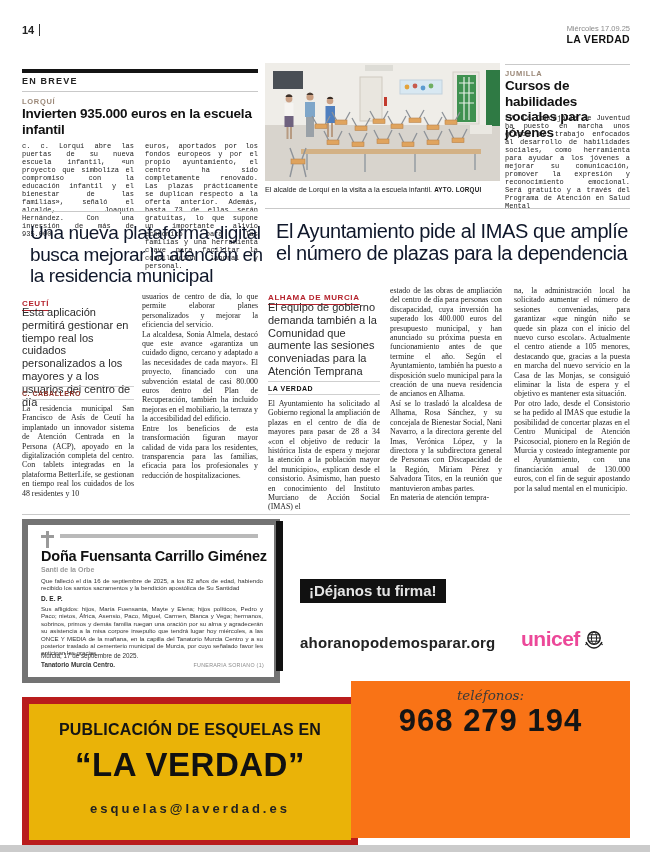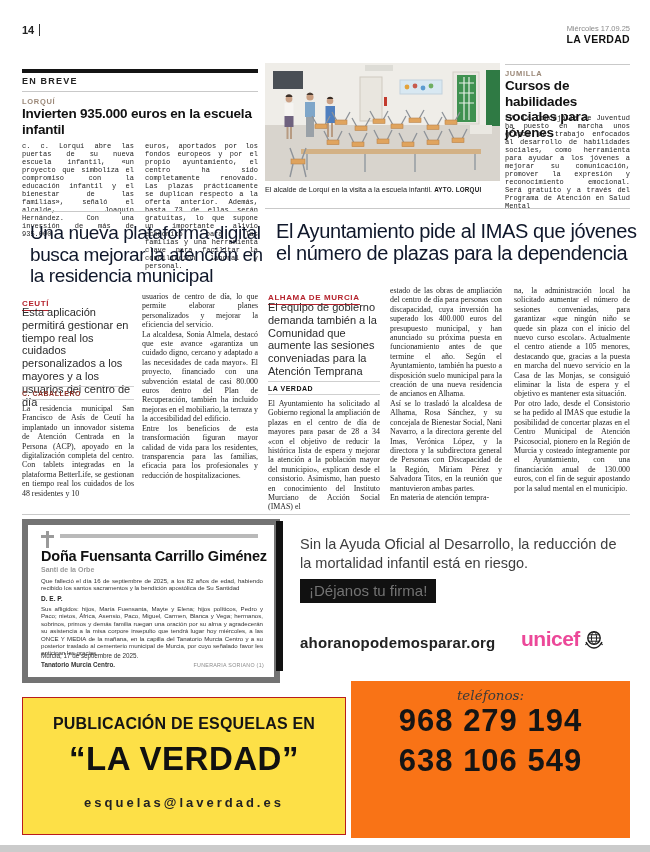--- a/index.html
+++ b/index.html
@@ -50,26 +50,26 @@
   .obit-sub{font-size:7px;color:#999;font-weight:700;}
   .obit-text{font-size:6.1px;line-height:7.4px;color:#333;text-align:justify;}
   .obit-dep{font-size:6.5px;font-weight:800;color:#222;}
   .obit-foot{font-size:6.3px;color:#333;}
   .obit-foot b{font-weight:800;}
   .obit-agency{font-size:5.3px;color:#8a8a8a;letter-spacing:.3px;}
 
   
   .unicef-ad{border-left:7px solid #111;padding-left:17px;}
   .unicef-line{font-size:14.5px;line-height:18.5px;color:#3f3f3f;}
-  .unicef-badge{display:inline-block;background:#111;color:#737373;font-weight:400;font-size:15px;padding:3px 9px 4px;}
+  .unicef-badge{display:inline-block;background:#111;color:#e5e5e5;font-weight:700;font-size:15px;padding:3px 9px 4px;}
   .unicef-url{font-size:15px;font-weight:800;color:#222;letter-spacing:.2px;}
   .unicef-brand{font-size:21px;font-weight:800;color:#ec4899;letter-spacing:-.5px;}
 
   
-  .esq-box{border:1px solid #b91c1c;background:#fde047;text-align:center;}
+  .esq-box{border:7px solid #b91c1c;background:#eab308;text-align:center;}
   .esq-l1{font-size:16px;font-weight:800;letter-spacing:.2px;color:#151515;}
   .esq-l2{font-size:33px;font-weight:800;letter-spacing:.5px;color:#111;}
   .esq-mail{font-size:13px;font-weight:700;letter-spacing:3px;color:#222;}
   .tel-box{background:#f97316;text-align:center;}
   .tel-label{font-family:"DejaVu Serif",serif;font-style:italic;font-size:13.5px;color:#3a3a3a;}
   .tel-num{font-size:31px;font-weight:800;letter-spacing:1px;color:#151515;line-height:36px;}
   .tel-foot{font-size:13px;font-weight:600;color:#222;letter-spacing:.8px;}
 
   .footstrip{background:#cbcbcb;}
 </style>
@@ -176,21 +176,21 @@
   <div class="abs" style="left:22px;top:292px;">
     <span class="kicker-red">CEUTÍ</span>
   </div>
   <div class="abs standfirst" style="left:22px;top:306px;width:112px;">Esta aplicación permitirá gestionar en tiempo real los cuidados personalizados a los mayores y a los usuarios del centro de día</div>
   <div class="abs byline" style="left:22px;top:386px;width:112px;">C. CABALLERO</div>
   <div class="abs art-body" style="left:22px;top:404px;width:112px;">La residencia municipal San Francisco de Asís de Ceutí ha implantado un innovador sistema de Atención Centrada en la Persona (ACP), apoyado en la digitalización completa del centro. Con tablets integradas en la plataforma BetterLife, se gestionan en tiempo real los cuidados de los 48 residentes y 10</div>
   <div class="abs art-body prelines" style="left:142px;top:292px;width:116px;">usuarios de centro de día, lo que permite elaborar planes personalizados y mejorar la eficiencia del servicio.
  La alcaldesa, Sonia Almela, destacó que este avance «garantiza un cuidado digno, cercano y adaptado a las necesidades de cada mayor». El proyecto, financiado con una subvención estatal de casi 80.000 euros dentro del Plan de Recuperación, también ha incluido mejoras en el mobiliario, la terraza y la accesibilidad del edificio.
  Entre los beneficios de esta transformación figuran mayor calidad de vida para los residentes, transparencia para las familias, eficacia para los profesionales y reducción de hospitalizaciones.</div>
 
-  <div class="abs art-head big" style="left:268px;top:220px;width:362px;">El Ayuntamiento pide al IMAS que jóvenes el número de plazas para la dependencia</div>
+  <div class="abs art-head big" style="left:268px;top:220px;width:362px;">El Ayuntamiento pide al IMAS que amplíe el número de plazas para la dependencia</div>
   <div class="abs" style="left:268px;top:286px;">
     <span class="kicker-red">ALHAMA DE MURCIA</span>
   </div>
   <div class="abs standfirst" style="left:268px;top:301px;width:112px;">El equipo de gobierno demanda también a la Comunidad que aumente las sesiones conveniadas para la Atención Temprana</div>
   <div class="abs byline black" style="left:268px;top:381px;width:112px;">LA VERDAD</div>
   <div class="abs art-body" style="left:268px;top:399px;width:112px;">El Ayuntamiento ha solicitado al Gobierno regional la ampliación de plazas en el centro de día de mayores para pasar de 28 a 34 «con el objetivo de reducir la histórica lista de espera y mejorar la atención a la población mayor del municipio», explican desde el consistorio. Asimismo, han puesto en conocimiento del Instituto Murciano de Acción Social (IMAS) el</div>
   <div class="abs art-body prelines" style="left:390px;top:286px;width:112px;">estado de las obras de ampliación del centro de día para personas con discapacidad, cuya inversión ha superado los 400.000 euros del presupuesto municipal, y han anunciado su próxima puesta en funcionamiento antes de que termine el año. Según el Ayuntamiento, también ha puesto a disposición suelo municipal para la creación de una nueva residencia de ancianos en Alhama.
  Así se lo trasladó la alcaldesa de Alhama, Rosa Sánchez, y su concejala de Bienestar Social, Nani Navarro, a la directora gerente del Imas, Verónica López, y la directora y la subdirectora general de Personas con Discapacidad de la Región, Miriam Pérez y Salvadora Titos, en la reunión que mantuvieron ambas partes.
  En materia de atención tempra-</div>
   <div class="abs art-body prelines" style="left:514px;top:286px;width:116px;">na, la administración local ha solicitado aumentar el número de sesiones conveniadas, para garantizar «que ningún niño se quede sin plaza con el inicio del nuevo curso escolar». Actualmente el centro atiende a 105 menores, destacando que, gracias a la puesta en marcha del nuevo servicio en la Casa de las Monjas, se consiguió eliminar la lista de espera y el objetivo es mantener esta situación.
@@ -205,21 +205,20 @@
     <div class="abs obit-sub" style="left:13px;top:41px;">Santi de la Orbe</div>
     <div class="abs obit-text" style="left:13px;top:52px;width:222px;">Que falleció el día 16 de septiembre de 2025, a los 82 años de edad, habiendo recibido los santos sacramentos y la bendición apostólica de Su Santidad</div>
     <div class="abs obit-dep" style="left:13px;top:70px;">D. E. P.</div>
     <div class="abs obit-text" style="left:13px;top:80px;width:222px;">Sus afligidos: hijos, María Fuensanta, Mayte y Elena; hijos políticos, Pedro y Paco; nietos, África, Asensio, Paco, Miguel, Carmen, Blanca y Vega; hermanos, sobrinos, primos y demás familia ruegan una oración por su alma y agradecerán su asistencia a la misa corpore insepulto que tendrá lugar hoy miércoles, a las ONCE Y MEDIA de la mañana, en la capilla del Tanatorio Murcia Centro y a su posterior traslado al cementerio municipal de Murcia, por cuyo señalado favor les anticipan las gracias.</div>
     <div class="abs obit-foot" style="left:13px;top:127px;">Murcia, 17 de septiembre de 2025.</div>
     <div class="abs obit-foot" style="left:13px;top:136px;"><b>Tanatorio Murcia Centro.</b></div>
     <div class="abs obit-agency" style="right:10px;top:137px;">FUNERARIA SORIANO (1)</div>
   </div>
 
   <div class="abs unicef-ad" style="left:276px;top:521px;width:347px;height:150px;">
-    <div class="abs unicef-line" style="left:17px;top:14px;width:325px;">Sin la Ayuda Oficial al Desarrollo, la reducción de la mortalidad infantil está en riesgo.</div>
     <div class="abs" style="left:17px;top:58px;">
       <span class="unicef-badge">¡Déjanos tu firma!</span>
     </div>
     <div class="abs unicef-url" style="left:17px;top:113px;">ahoranopodemosparar.org</div>
     <div class="abs" style="left:238px;top:106px;display:flex;align-items:center;gap:3px;">
       <span class="unicef-brand">unicef</span>
       <svg width="22" height="22" viewBox="0 0 22 22">
         <circle cx="11" cy="10" r="6.2" fill="none" stroke="#1c1c1c" stroke-width="1.4"></circle>
         <ellipse cx="11" cy="10" rx="2.6" ry="6.2" fill="none" stroke="#1c1c1c" stroke-width="1"></ellipse>
         <path d="M4.8 10h12.4M5.8 6.8h10.4M5.8 13.2h10.4" stroke="#1c1c1c" stroke-width="1" fill="none"></path>
@@ -231,18 +230,17 @@
 
   <div class="abs esq-box" style="left:22px;top:697px;width:322px;height:136px;">
     <div class="abs esq-l1" style="left:0;top:17px;width:100%;">PUBLICACIÓN DE ESQUELAS EN</div>
     <div class="abs esq-mail" style="left:0;top:97px;width:100%;">esquelas@laverdad.es</div>
     <div class="abs esq-l2" style="left:0;top:42px;width:100%;">“LA VERDAD”</div>
   </div>
 
   <div class="abs tel-box" style="left:351px;top:681px;width:279px;height:157px;">
     <div class="abs tel-label" style="left:0;top:6px;width:100%;">teléfonos:</div>
     <div class="abs tel-num" style="left:0;top:22px;width:100%;">968 279 194</div>
-    <div class="abs tel-num" style="left:0;top:62px;width:100%;">638 106 549</div>
   </div>
 
   <div class="abs footstrip" style="left:0;top:845px;width:650px;height:7px;"></div>
 
 </div>
 
 </body></html>

